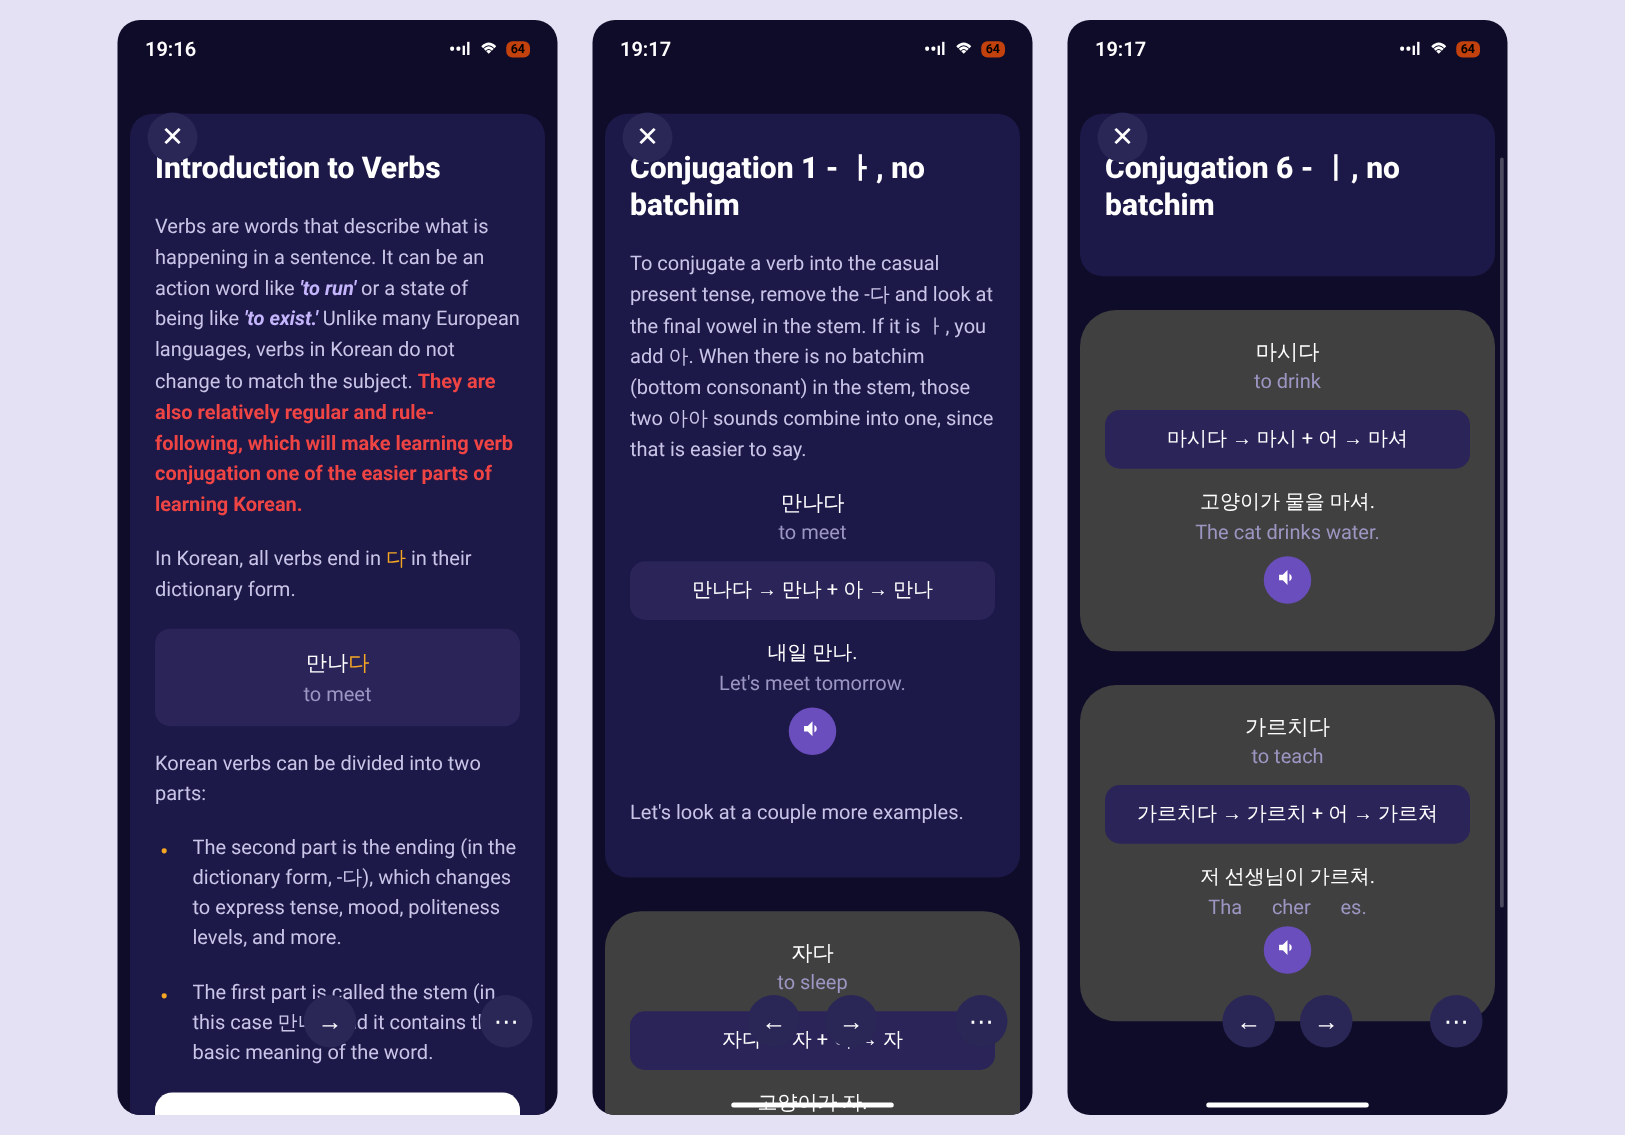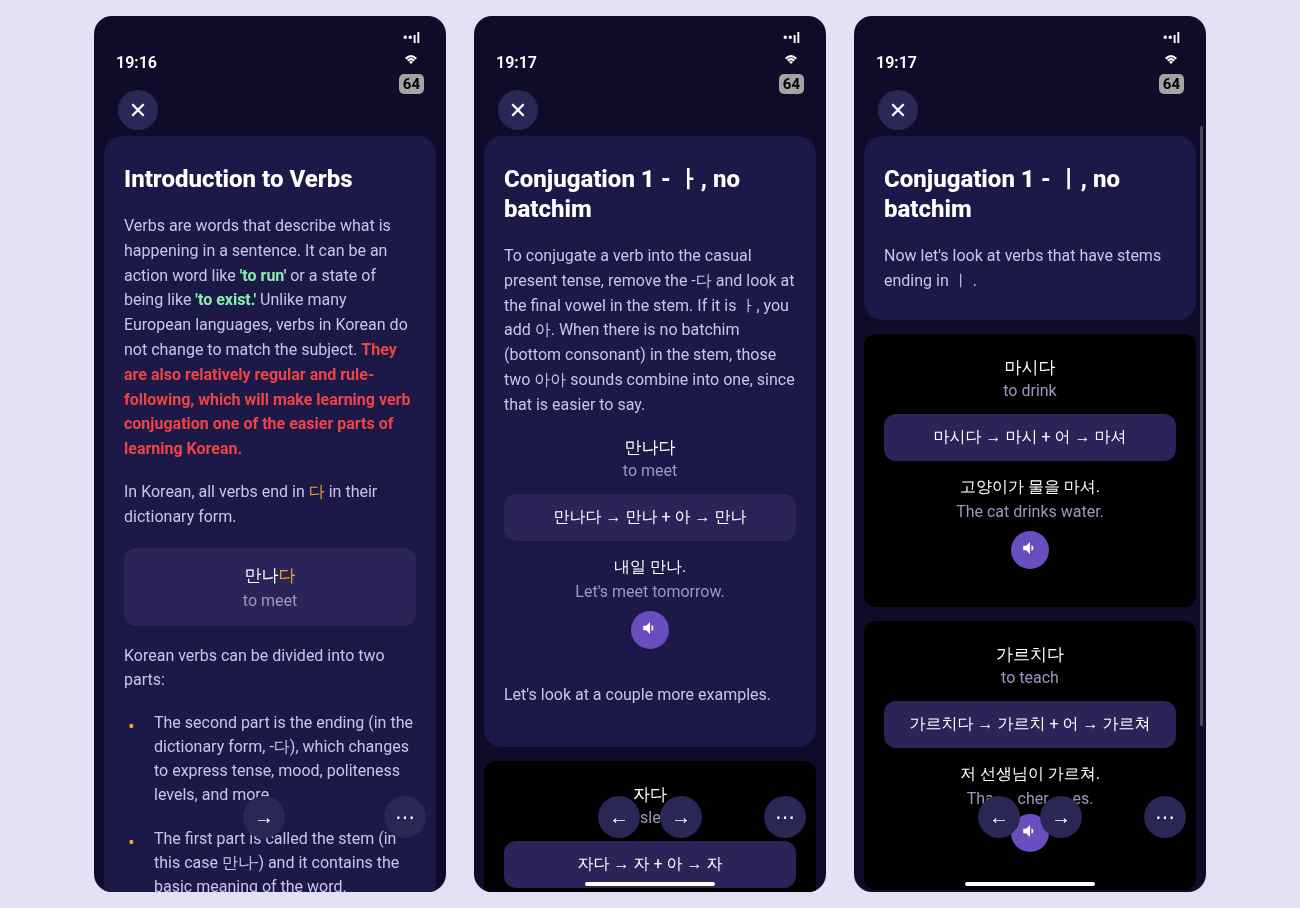--- a/index.html
+++ b/index.html
@@ -36,33 +36,32 @@
   color: #fff;
   font-size: 16px;
   font-weight: 600;
 }
 
 .status-right {
   display: flex;
   align-items: center;
   gap: 6px;
   font-size: 14px;
-  flex-direction: column;
 }
 
 .signal-icon, .wifi-icon {
   display: inline-block;
 }
 
 .battery-pill {
-  background: #a3a3a3;
+  background: #c2410c;
   color: #000;
   border-radius: 5px;
   padding: 1px 4px;
-  font-size: 15px;
+  font-size: 10px;
   font-weight: 700;
 }
 
 .close-btn {
   position: absolute;
   top: 74px;
   left: 24px;
   width: 40px;
   height: 40px;
   background: #2a2757;
@@ -99,21 +98,21 @@
   line-height: 1.25;
 }
 
 .body-text {
   font-size: 16px;
   line-height: 1.55;
   margin-bottom: 18px;
 }
 
 .bold { font-weight: 700; color: #ef4444; }
-.italic { font-weight: 700; color: #86efac; }
+.italic { font-style: italic; font-weight: 700; color: #c4b5fd; }
 
 .highlight-orange { color: #f5a623; }
 .highlight-purple { color: #a78bfa; }
 
 .example-box {
   background: #2a2459;
   border-radius: 12px;
   padding: 16px;
   text-align: center;
   margin-bottom: 18px;
@@ -204,24 +203,24 @@
   background: #6b4ebd;
   border-radius: 50%;
   display: flex;
   align-items: center;
   justify-content: center;
   margin: 10px auto 0;
   color: #fff;
 }
 
 .card-secondary {
-  background: #000000;
-  border-radius: 12px;
+  background: #404040;
+  border-radius: 29px;
   padding: 22px 20px;
-  margin-top: 14px;
+  margin-top: 27px;
   color: #c9c5e8;
 }
 
 .centered-verb {
   text-align: center;
   margin-bottom: 4px;
 }
 
 .centered-verb .kr { color: #fff; font-size: 17px; }
 .centered-verb .en { color: #9b96c2; font-size: 16px; margin-top: 2px; }
@@ -447,22 +446,21 @@
   </div>
 
   <div class="close-btn">
     <span>✕</span>
   </div>
 
   <div class="scroll-indicator"></div>
 
   <div class="content-area">
     <div class="card" style="margin-top:36px;">
-      <h1 class="card-title">Conjugation 1 - ㅣ, no batchim</h1>
-      <p class="body-text" style="margin-bottom:4px;">Now let's look at verbs that have stems ending in ㅣ .</p>
+      <h1 class="card-title">Conjugation 6 - ㅣ, no batchim</h1>
     </div>
 
     <div class="card-secondary">
       <div class="centered-verb">
         <div class="kr">마시다</div>
         <div class="en">to drink</div>
       </div>
       <div class="conjugation-box">마시다 → 마시 + 어 → 마셔</div>
       <div class="example-pair">
         <div class="kr">고양이가 물을 마셔.</div>

